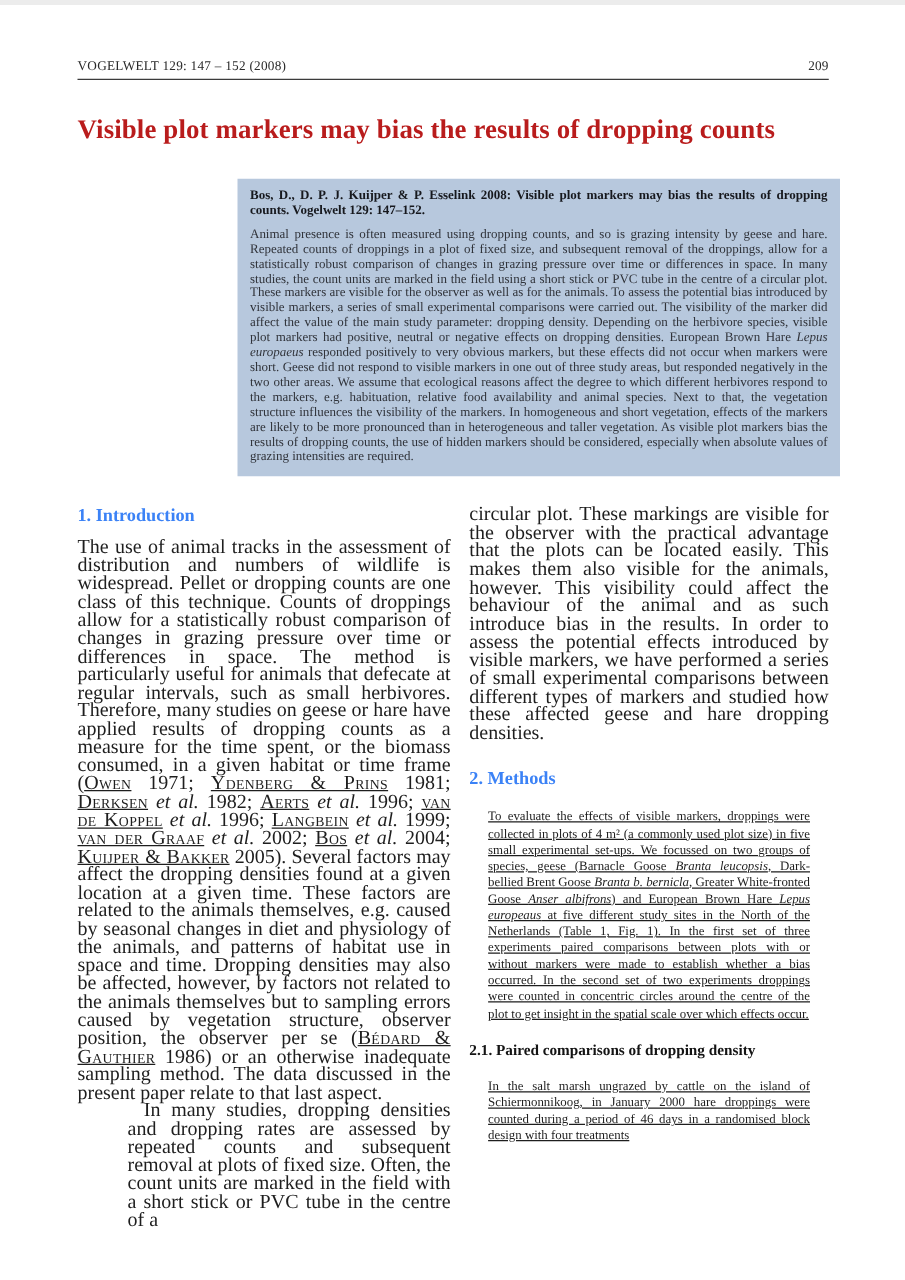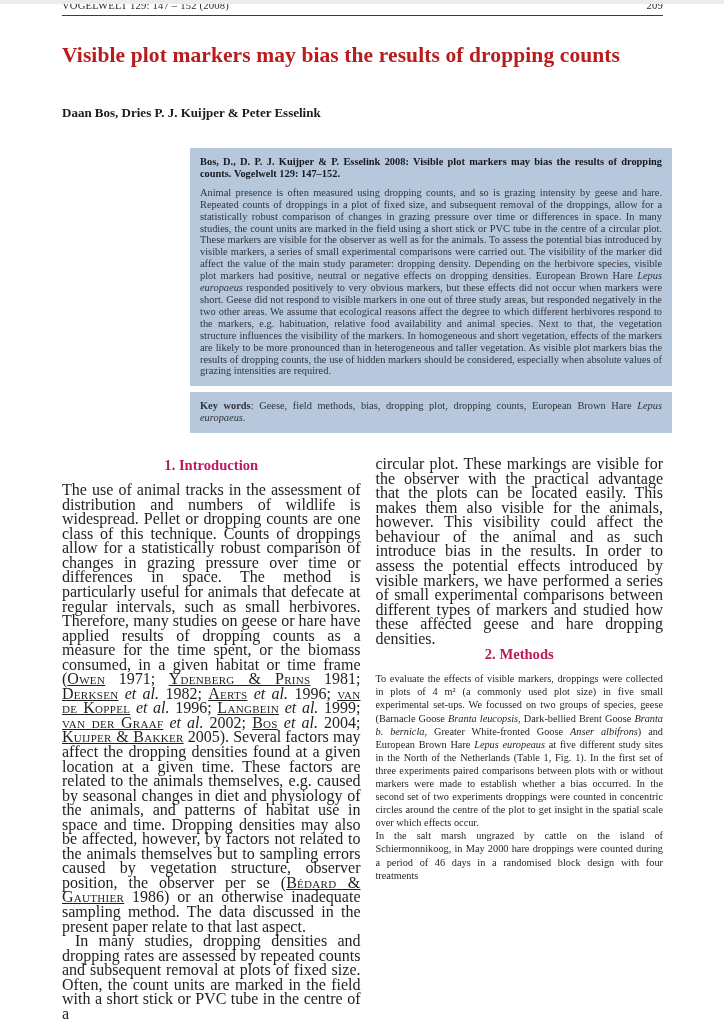--- a/index.html
+++ b/index.html
@@ -11,21 +11,21 @@
     font-family:"Liberation Serif", serif;
     color:#1e1e1e;
     overflow:hidden;
     box-sizing:border-box;
   }
   .top-strip{position:absolute;top:0;left:0;width:724px;height:4px;background:#ececec;}
   .content{padding:0 61px 0 62px;}
   
   .running-header{
     display:flex;justify-content:space-between;align-items:flex-end;
-    padding-bottom:4px;
+    margin-top:48px;padding-bottom:4px;
     border-bottom:1.6px solid #3b3b3b;
     font-size:10.6px;color:#2a2a2a;letter-spacing:.2px;
   }
   
   .article-title{
     margin:27px 0 0 0;
     font-size:21.5px;font-weight:bold;color:#b91c1c;
     letter-spacing:.1px;
   }
   .authors-line{margin-top:37px;font-size:13px;font-weight:bold;color:#1a1a1a;}
@@ -40,69 +40,66 @@
   }
   .abstract-box{margin-top:27px;}
   .keywords-box{margin-top:6px;}
   .abstract-box p,.keywords-box p{margin:0;}
   .abstract-citation{font-weight:bold;color:#16181d;margin-bottom:7px !important;}
   
   .columns{display:flex;margin-top:24px;}
   .col-left{width:299px;}
   .col-gap{width:15px;flex:none;}
   .col-right{width:288px;}
-  .section-heading{font-size:14.6px;font-weight:bold;margin:0 0 9px 0;color:#be185d;text-align:center;}
-  .section-heading.methods{}
+  .section-heading{font-size:14.6px;font-weight:bold;margin:0 0 9px 0;color:#3b82f6;}
+  .section-heading.methods{margin-top:21px;}
   .sub-heading{font-size:12.2px;font-weight:bold;margin:11px 0 3px 0;color:#141414;}
   .body-para{margin:0;font-size:16px;line-height:14.55px;text-align:justify;}
-  .body-para.indent{text-indent:13px;}
-  .small-para{margin:0;font-size:10.3px;line-height:13.1px;text-align:justify;}
+  .body-para.indent{text-indent:13px;margin-left:40px;}
+  .small-para{margin:15px;font-size:10.3px;line-height:13.1px;text-align:justify;text-decoration:underline;}
   
   .rt-i{font-style:italic;}
   .rt-b{font-weight:bold;}
   .rt-sc{font-variant:small-caps;letter-spacing:.3px;text-decoration:underline;}
 </style>
 </head>
 <body>
 
 <div class="page">
   <div class="top-strip"></div>
 
   <div class="content">
 
     <div class="running-header">
       <span>VOGELWELT 129: 147 – 152 (2008)</span>
       <span>209</span>
     </div>
 
     <h1 class="article-title">Visible plot markers may bias the results of dropping counts</h1>
 
-    <div class="authors-line">Daan Bos, Dries P. J. Kuijper &amp; Peter Esselink</div>
 
     <section class="abstract-box">
       <p class="abstract-citation">Bos, D., D. P. J. Kuijper &amp; P. Esselink 2008: Visible plot markers may bias the results of dropping counts. Vogelwelt 129: 147–152.</p>
       <p><span>Animal presence is often measured using dropping counts, and so is grazing intensity by geese and hare. Repeated counts of droppings in a plot of fixed size, and subsequent removal of the droppings, allow for a statistically robust comparison of changes in grazing pressure over time or differences in space. In many studies, the count units are marked in the field using a short stick or PVC tube in the centre of a circular plot. These markers are visible for the observer as well as for the animals. To assess the potential bias introduced by visible markers, a series of small experimental comparisons were carried out. The visibility of the marker did affect the value of the main study parameter: dropping density. Depending on the herbivore species, visible plot markers had positive, neutral or negative effects on dropping densities. European Brown Hare </span><span class="rt-i">Lepus europaeus</span><span> responded positively to very obvious markers, but these effects did not occur when markers were short. Geese did not respond to visible markers in one out of three study areas, but responded negatively in the two other areas. We assume that ecological reasons affect the degree to which different herbivores respond to the markers, e.g. habituation, relative food availability and animal species. Next to that, the vegetation structure influences the visibility of the markers. In homogeneous and short vegetation, effects of the markers are likely to be more pronounced than in heterogeneous and taller vegetation. As visible plot markers bias the results of dropping counts, the use of hidden markers should be considered, especially when absolute values of grazing intensities are required.</span></p>
     </section>
 
-    <section class="keywords-box">
-      <p><span class="rt-b">Key words</span><span>: Geese, field methods, bias, dropping plot, dropping counts, European Brown Hare </span><span class="rt-i">Lepus europaeus.</span></p>
-    </section>
 
     <div class="columns">
 
       <div class="col-left">
         <h2 class="section-heading">1. Introduction</h2>
         <p class="body-para"><span>The use of animal tracks in the assessment of distribution and numbers of wildlife is widespread. Pellet or dropping counts are one class of this technique. Counts of droppings allow for a statistically robust comparison of changes in grazing pressure over time or differences in space. The method is particularly useful for animals that defecate at regular intervals, such as small herbivores. Therefore, many studies on geese or hare have applied results of dropping counts as a measure for the time spent, or the biomass consumed, in a given habitat or time frame (</span><span class="rt-sc">Owen</span><span> 1971; </span><span class="rt-sc">Ydenberg &amp; Prins</span><span> 1981; </span><span class="rt-sc">Derksen</span><span class="rt-i"> et al.</span><span> 1982; </span><span class="rt-sc">Aerts</span><span class="rt-i"> et al.</span><span> 1996; </span><span class="rt-sc">van de Koppel</span><span class="rt-i"> et al.</span><span> 1996; </span><span class="rt-sc">Langbein</span><span class="rt-i"> et al.</span><span> 1999; </span><span class="rt-sc">van der Graaf</span><span class="rt-i"> et al.</span><span> 2002; </span><span class="rt-sc">Bos</span><span class="rt-i"> et al.</span><span> 2004; </span><span class="rt-sc">Kuijper &amp; Bakker</span><span> 2005). Several factors may affect the dropping densities found at a given location at a given time. These factors are related to the animals themselves, e.g. caused by seasonal changes in diet and physiology of the animals, and patterns of habitat use in space and time. Dropping densities may also be affected, however, by factors not related to the animals themselves but to sampling errors caused by vegetation structure, observer position, the observer per se (</span><span class="rt-sc">Bédard &amp; Gauthier</span><span> 1986) or an otherwise inadequate sampling method. The data discussed in the present paper relate to that last aspect.</span></p>
         <p class="body-para indent">In many studies, dropping densities and dropping rates are assessed by repeated counts and subsequent removal at plots of fixed size. Often, the count units are marked in the field with a short stick or PVC tube in the centre of a</p>
       </div>
 
       <div class="col-gap"></div>
 
       <div class="col-right">
         <p class="body-para">circular plot. These markings are visible for the observer with the practical advantage that the plots can be located easily. This makes them also visible for the animals, however. This visibility could affect the behaviour of the animal and as such introduce bias in the results. In order to assess the potential effects introduced by visible markers, we have performed a series of small experimental comparisons between different types of markers and studied how these affected geese and hare dropping densities.</p>
         <h2 class="section-heading methods">2. Methods</h2>
         <p class="small-para"><span>To evaluate the effects of visible markers, droppings were collected in plots of 4 m² (a commonly used plot size) in five small experimental set-ups. We focussed on two groups of species, geese (Barnacle Goose </span><span class="rt-i">Branta leucopsis</span><span>, Dark-bellied Brent Goose </span><span class="rt-i">Branta b. bernicla</span><span>, Greater White-fronted Goose </span><span class="rt-i">Anser albifrons</span><span>) and European Brown Hare </span><span class="rt-i">Lepus europeaus</span><span> at five different study sites in the North of the Netherlands (Table 1, Fig. 1). In the first set of three experiments paired comparisons between plots with or without markers were made to establish whether a bias occurred. In the second set of two experiments droppings were counted in concentric circles around the centre of the plot to get insight in the spatial scale over which effects occur.</span></p>
-        <p class="small-para">In the salt marsh ungrazed by cattle on the island of Schiermonnikoog, in May 2000 hare droppings were counted during a period of 46 days in a randomised block design with four treatments</p>
+        <h3 class="sub-heading">2.1. Paired comparisons of dropping density</h3>
+        <p class="small-para">In the salt marsh ungrazed by cattle on the island of Schiermonnikoog, in January 2000 hare droppings were counted during a period of 46 days in a randomised block design with four treatments</p>
       </div>
 
     </div>
   </div>
 </div>
 
 </body></html>

